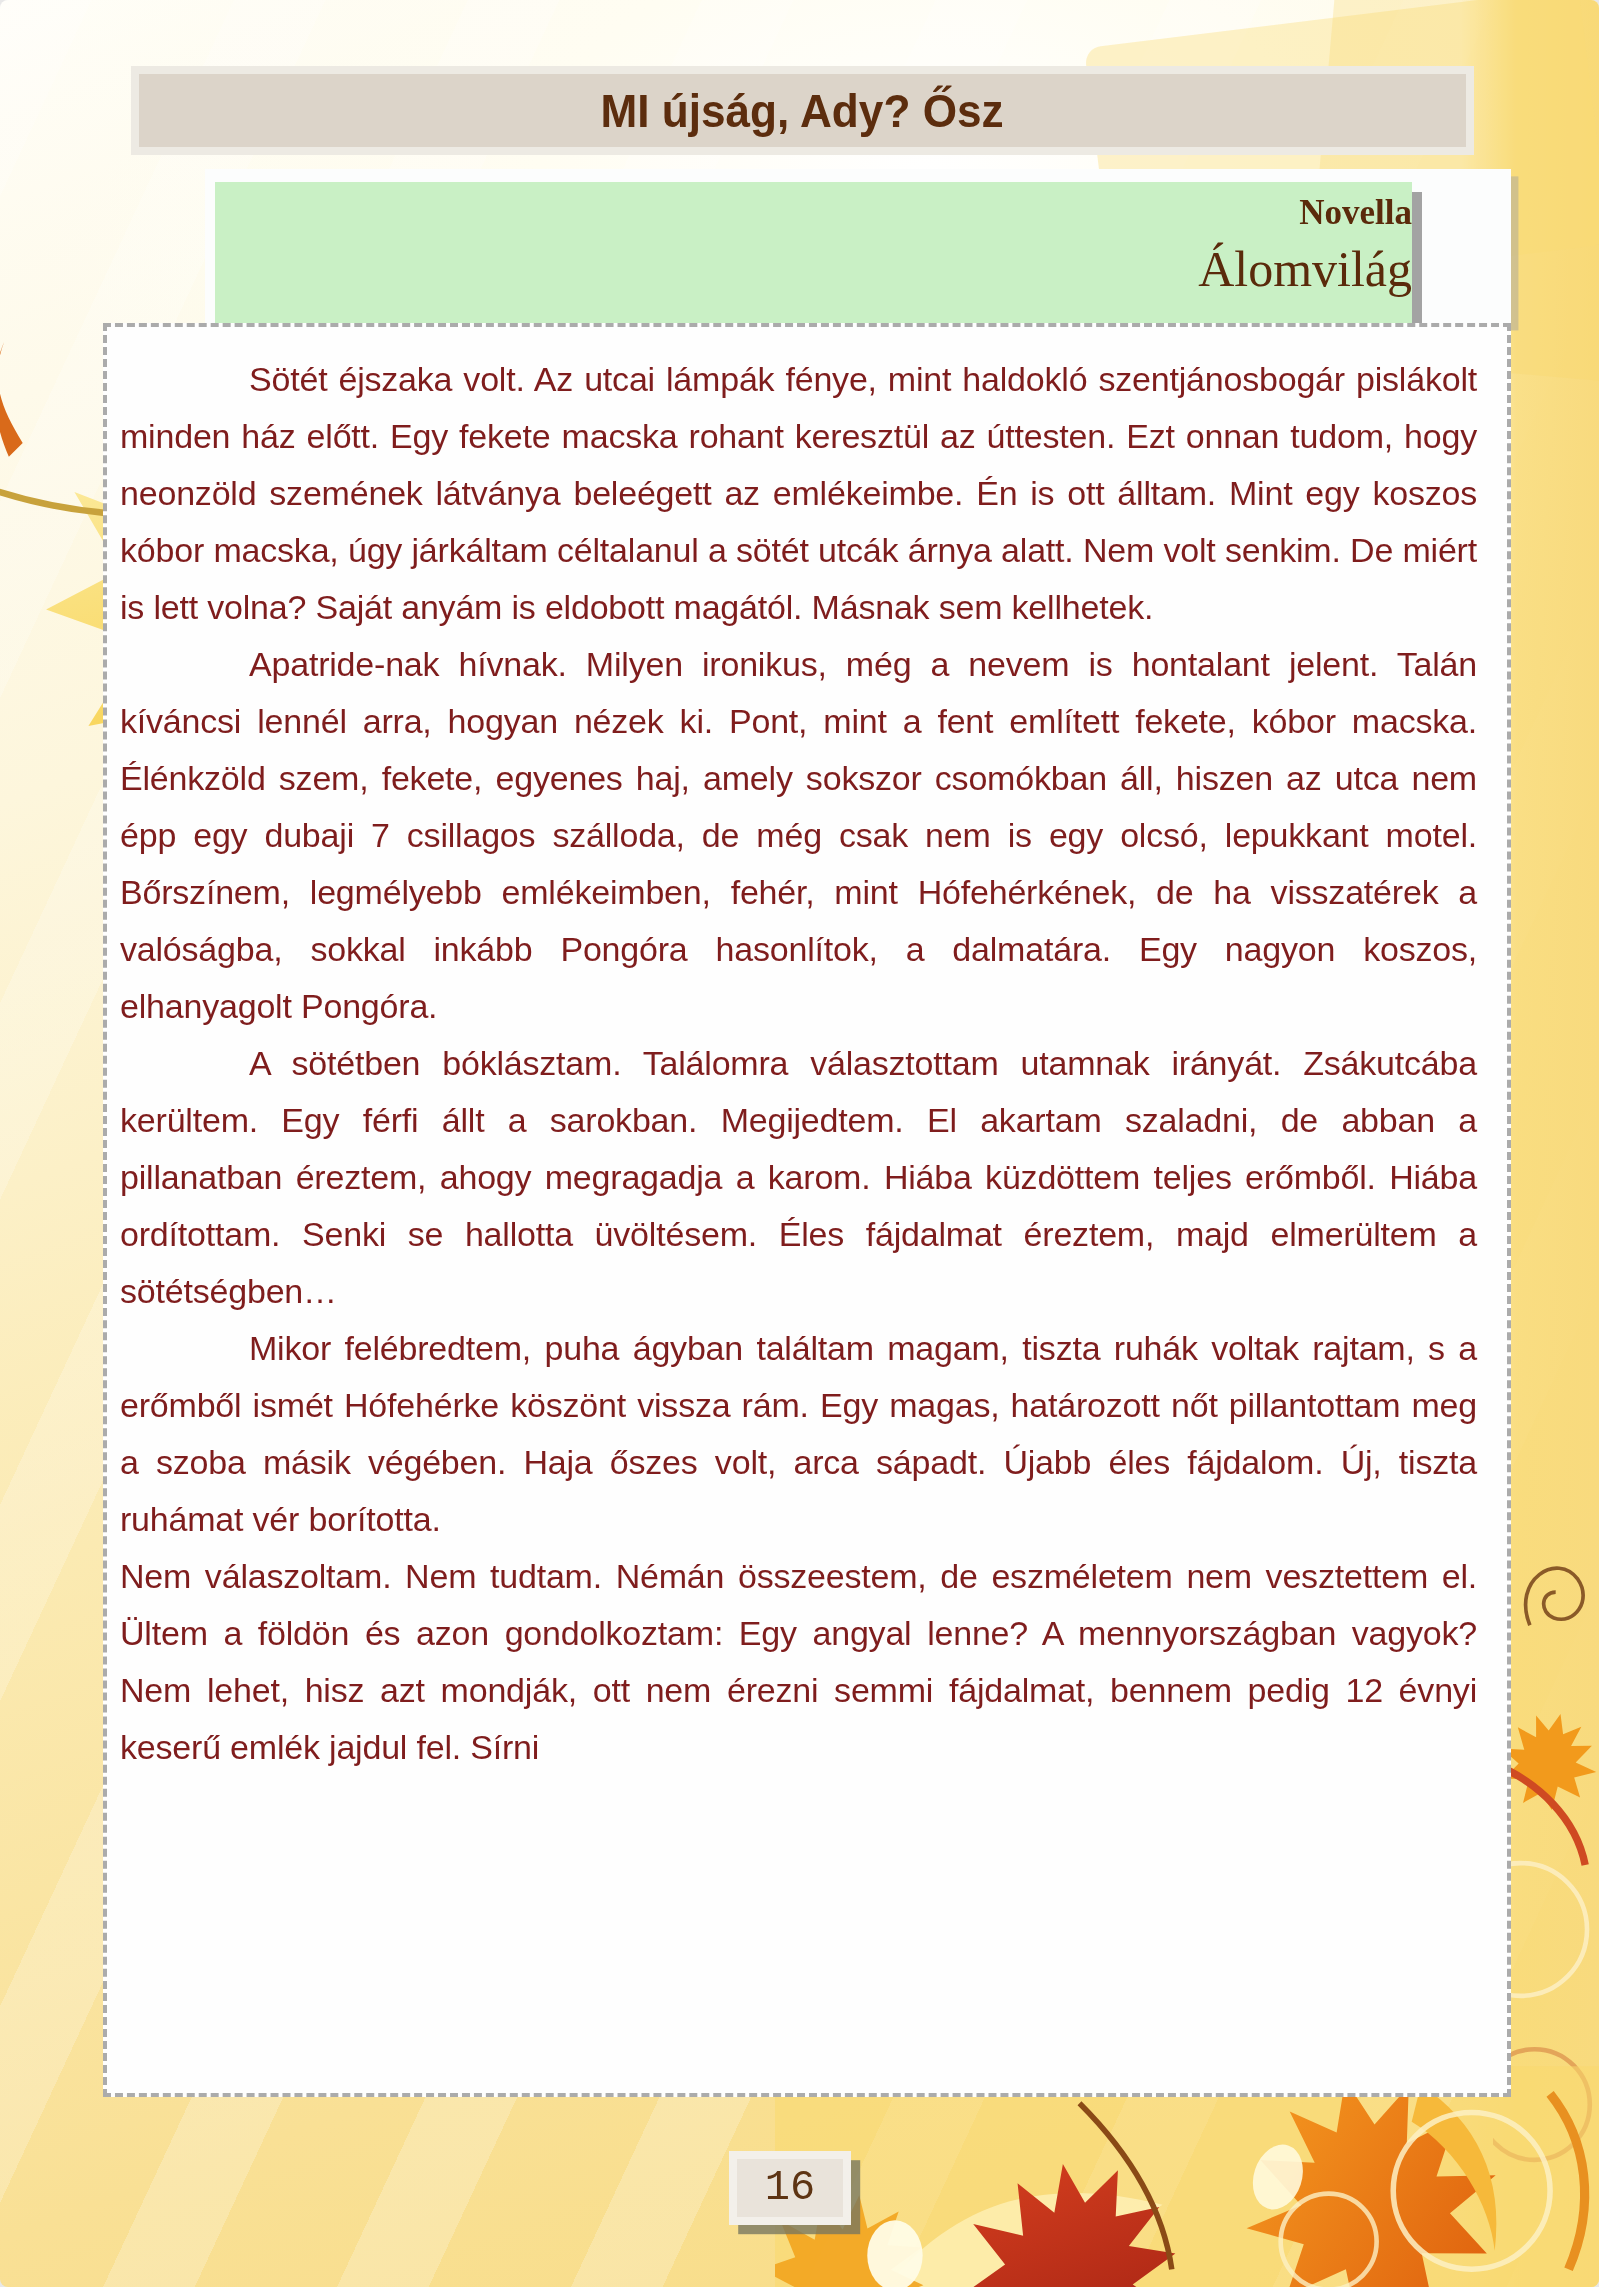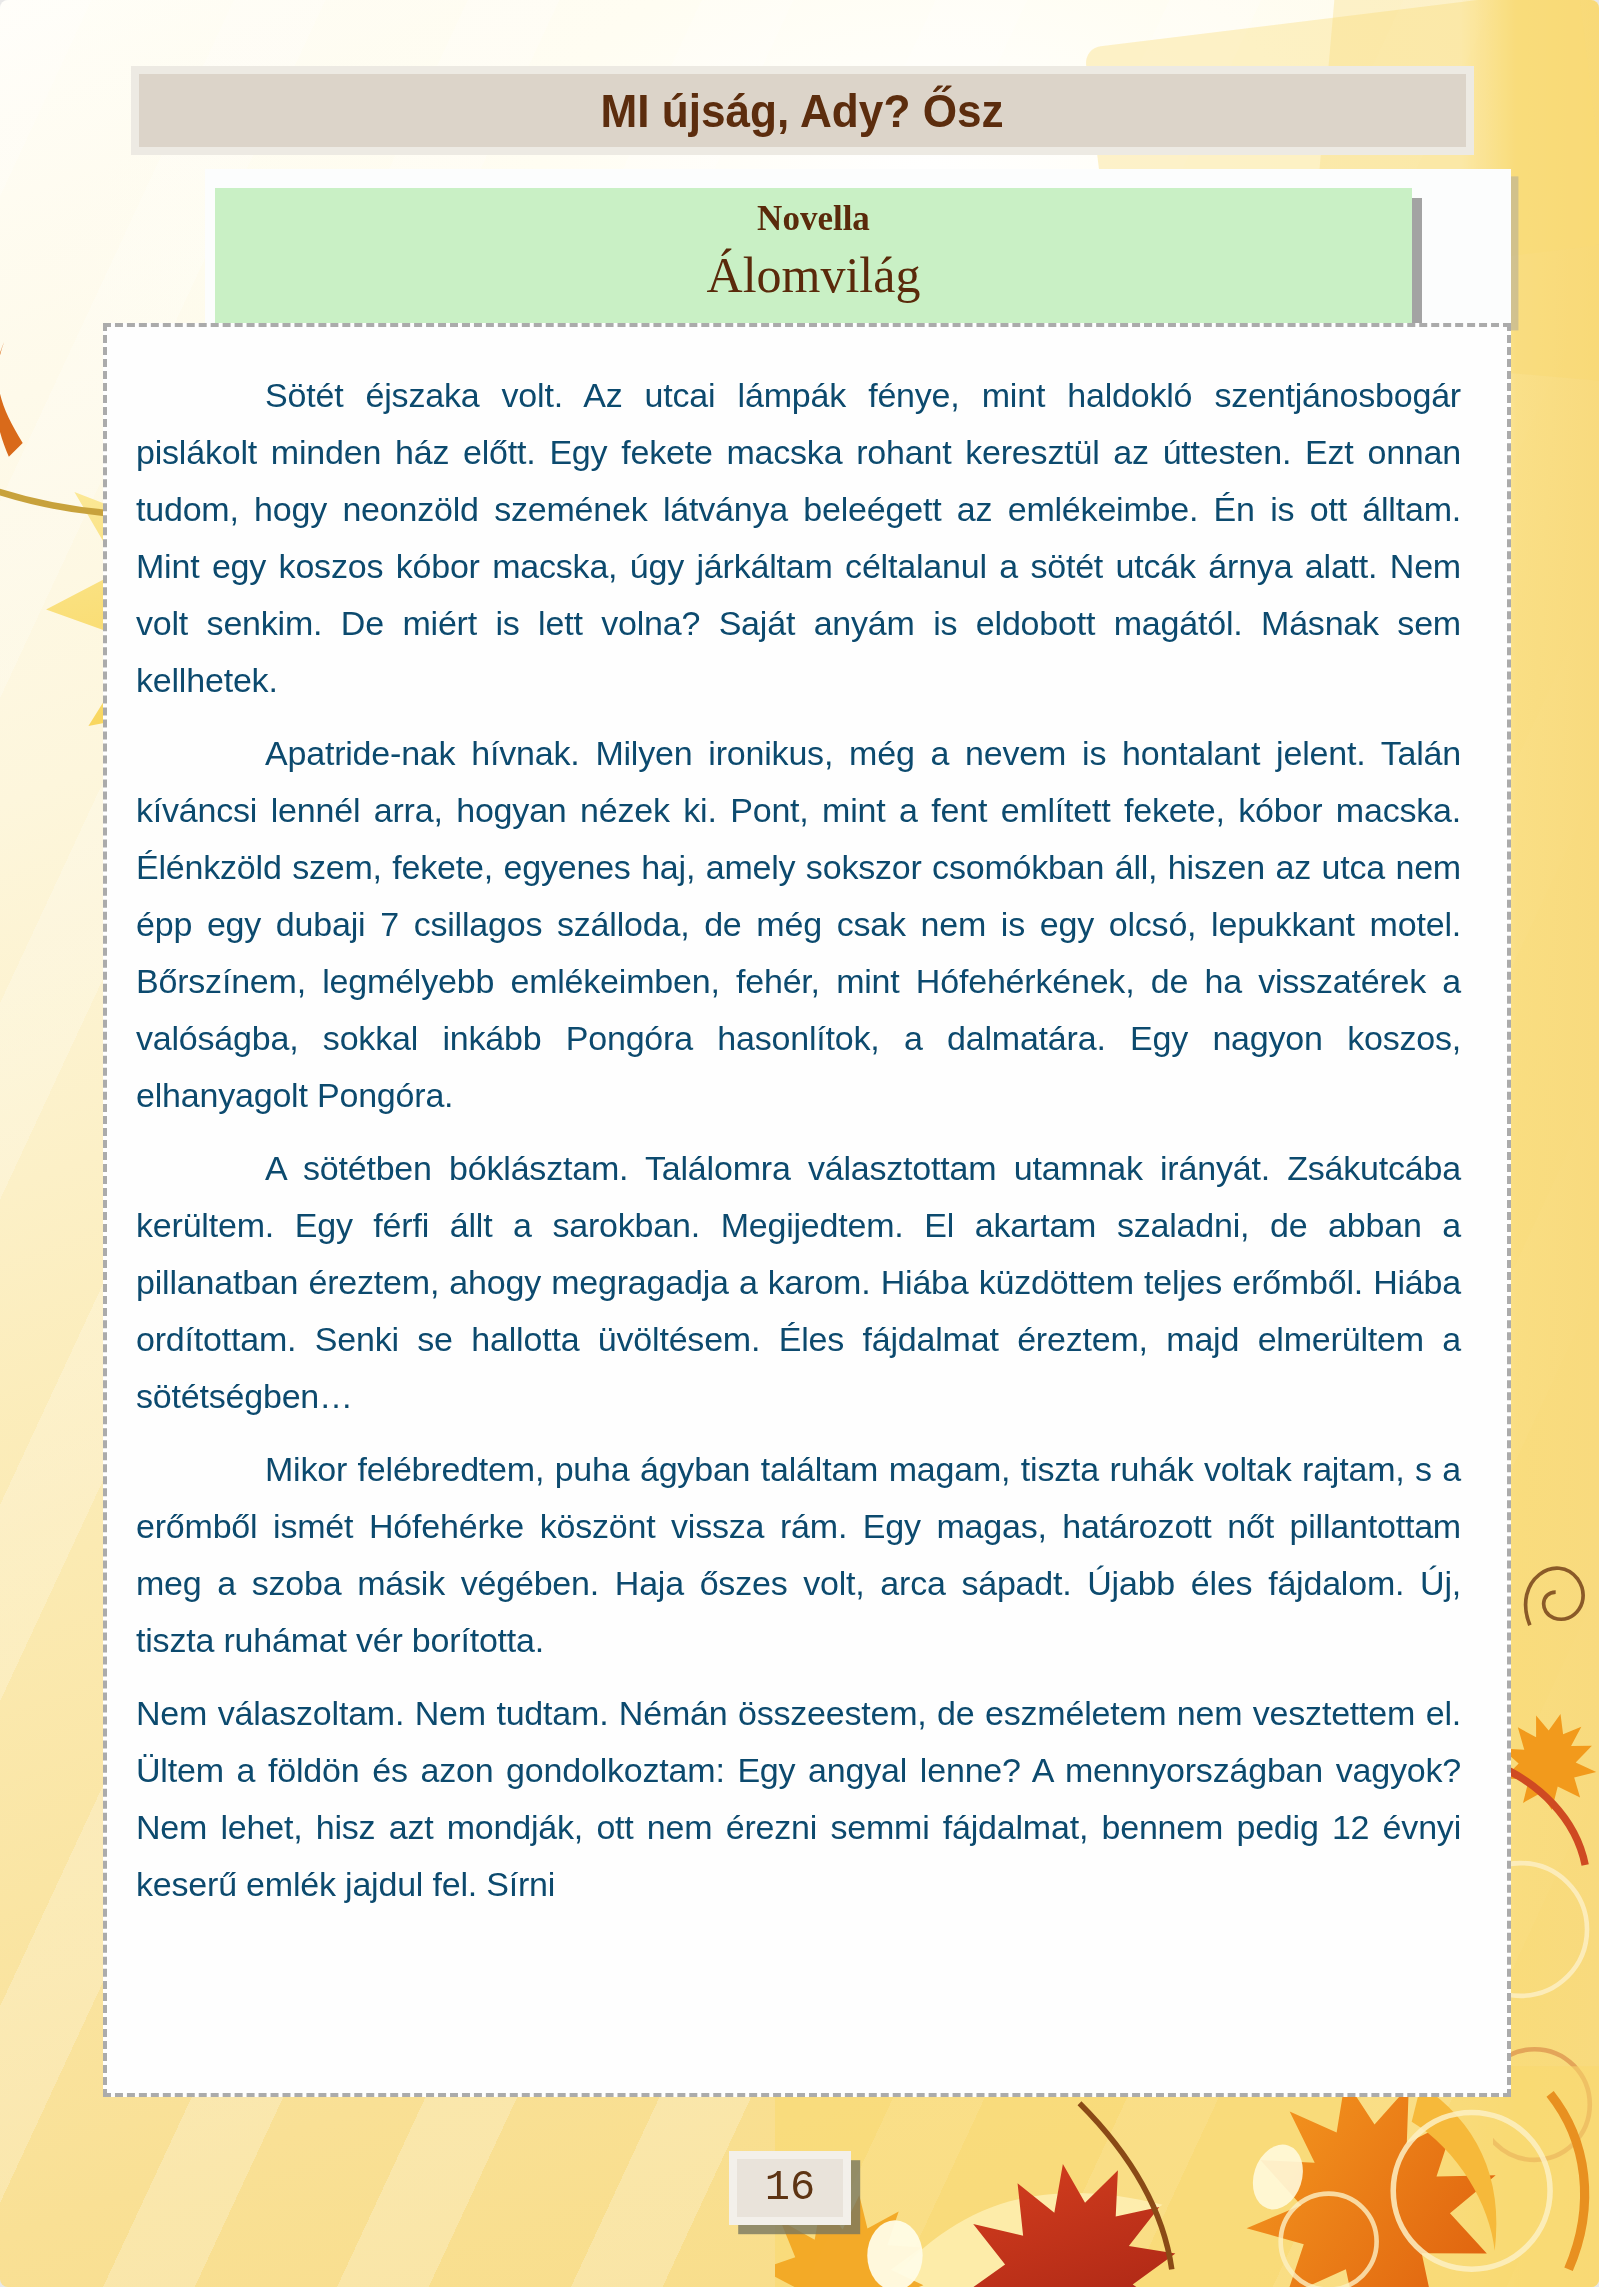--- a/index.html
+++ b/index.html
@@ -51,24 +51,24 @@
     font-family:"Liberation Sans",sans-serif;
   }
 
   
   .title-panel{
     position:absolute;left:205px;top:169px;width:1306px;height:154px;
     background:#fcfdfd;
     box-shadow:7.4px 7.4px 0 rgba(160,160,160,.45);
   }
   .green-box{
-    position:absolute;left:10px;top:19px;width:1197px;height:141px;
+    position:absolute;left:10px;top:13px;width:1197px;height:141px;
     background:#c9f0c5;
     box-shadow:10px 10px 0 #a3a3a3;
-    text-align:center;
+    text-align:right;
     color:#5a2a0b;
     font-family:"Liberation Serif","DejaVu Serif",serif;
   }
   .green-box .kicker{
     margin:9.2px 0 0 0;
     font-size:35px;font-weight:bold;line-height:44px;
   }
   .green-box .story-title{
     margin:0;
     font-size:50px;font-weight:normal;line-height:68px;
@@ -81,23 +81,23 @@
     background:#fefefe;
     border:4.6px dashed #ababab;
     overflow:hidden;
   }
   .story{
     box-sizing:border-box;
     width:100%;height:100%;
     padding:24px 30px 18.5px 13px;
   }
   .story p{
-    margin:16px;
+    margin:0;
     font-size:34px;line-height:57px;
-    color:#0c4a6e;
+    color:#7f1d1d;
     text-align:justify;
     text-indent:129px;
     letter-spacing:-0.2px;
   }
   .story p.no-indent{text-indent:0;}
 
   
   .page-num-box{
     position:absolute;left:729px;top:2151px;width:122px;height:74px;
     box-sizing:border-box;

